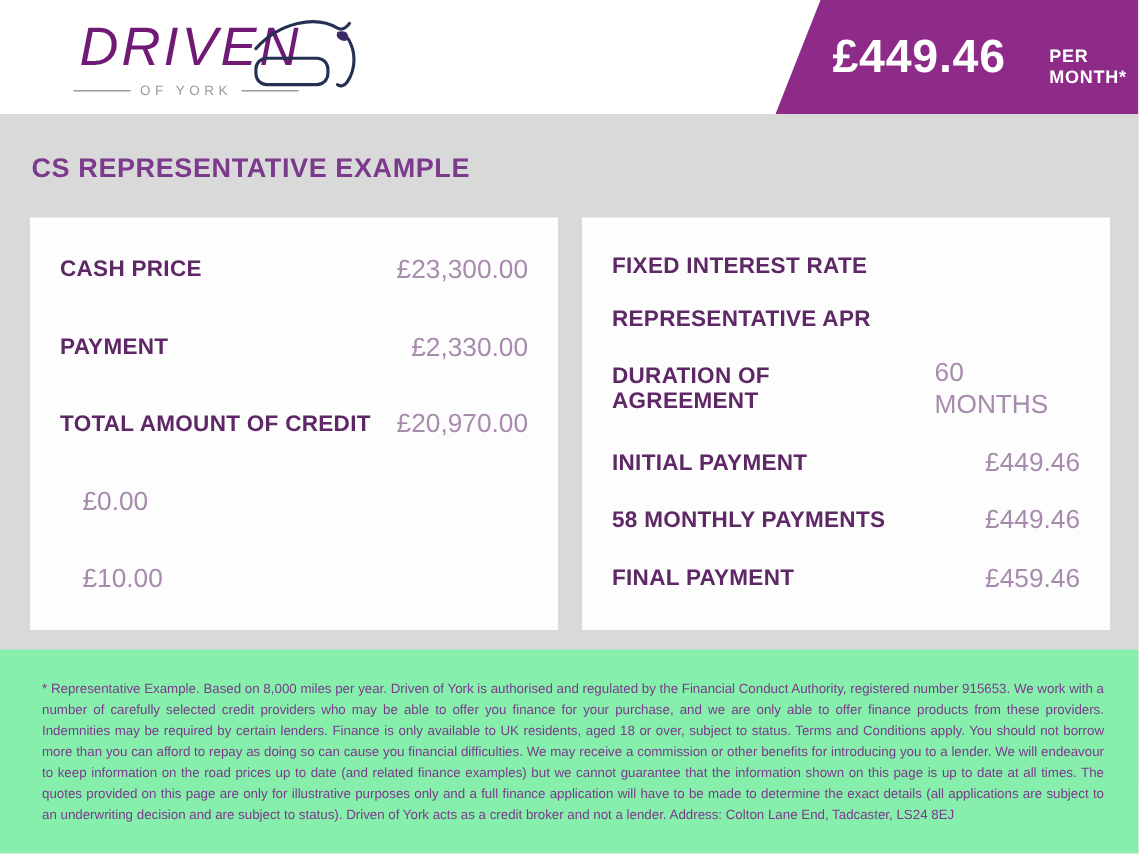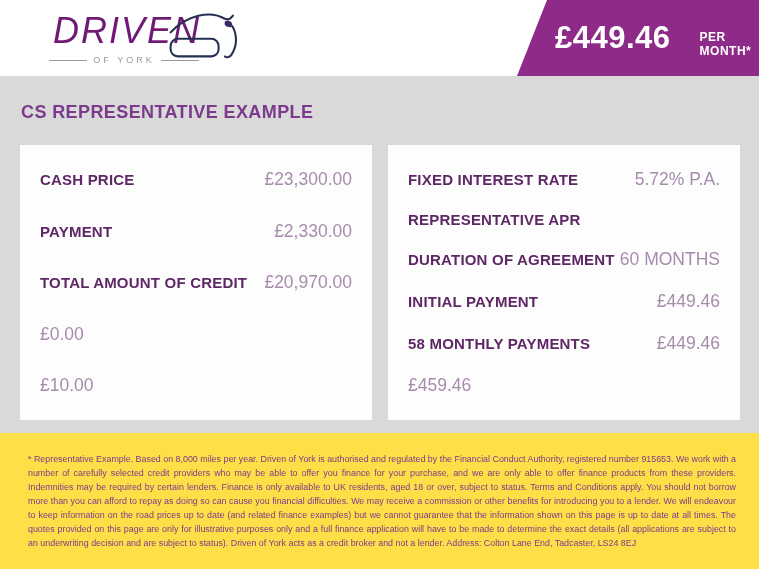--- a/index.html
+++ b/index.html
@@ -73,27 +73,28 @@
   .card-left  { left: 20px; }
   .card-right { left: 388px; }
   .row { display: flex; justify-content: space-between; align-items: center; }
   .row-label {
     font-size: 15px; font-weight: bold;
     color: #5e2765; letter-spacing: 0.2px;
   }
   .row-value {
     font-size: 17.5px; font-weight: normal;
     color: #a78bac;
+    margin-left: 15px;
   }
 
   
   .footer {
     position: absolute; top: 433px; left: 0;
     width: 759px; height: 136px;
-    background: #fde047;
+    background: #86efac;
   }
   .disclaimer {
     position: absolute; left: 28px; top: 19px;
     width: 708px;
     font-size: 8.9px; line-height: 14px;
     color: #7b3a8c;
     text-align: justify;
   }
 </style>
 </head>
@@ -147,38 +148,38 @@
       <span class="row-value">£0.00</span>
     </div>
     <div class="row">
       <span class="row-value">£10.00</span>
     </div>
   </div>
 
   <div class="card card-right">
     <div class="row">
       <span class="row-label">FIXED INTEREST RATE</span>
-      <span class="row-value">5.72% P.A.</span>
     </div>
     <div class="row">
       <span class="row-label">REPRESENTATIVE APR</span>
     </div>
     <div class="row">
       <span class="row-label">DURATION OF AGREEMENT</span>
       <span class="row-value">60 MONTHS</span>
     </div>
     <div class="row">
       <span class="row-label">INITIAL PAYMENT</span>
       <span class="row-value">£449.46</span>
     </div>
     <div class="row">
       <span class="row-label">58 MONTHLY PAYMENTS</span>
       <span class="row-value">£449.46</span>
     </div>
     <div class="row">
+      <span class="row-label">FINAL PAYMENT</span>
       <span class="row-value">£459.46</span>
     </div>
   </div>
 </div>
 
 <div class="footer">
   <p class="disclaimer">* Representative Example. Based on 8,000 miles per year. Driven of York is authorised and regulated by the Financial Conduct Authority, registered number 915653. We work with a number of carefully selected credit providers who may be able to offer you finance for your purchase, and we are only able to offer finance products from these providers. Indemnities may be required by certain lenders. Finance is only available to UK residents, aged 18 or over, subject to status. Terms and Conditions apply. You should not borrow more than you can afford to repay as doing so can cause you financial difficulties. We may receive a commission or other benefits for introducing you to a lender. We will endeavour to keep information on the road prices up to date (and related finance examples) but we cannot guarantee that the information shown on this page is up to date at all times. The quotes provided on this page are only for illustrative purposes only and a full finance application will have to be made to determine the exact details (all applications are subject to an underwriting decision and are subject to status). Driven of York acts as a credit broker and not a lender. Address: Colton Lane End, Tadcaster, LS24 8EJ</p>
 </div>
 
 </body></html>

